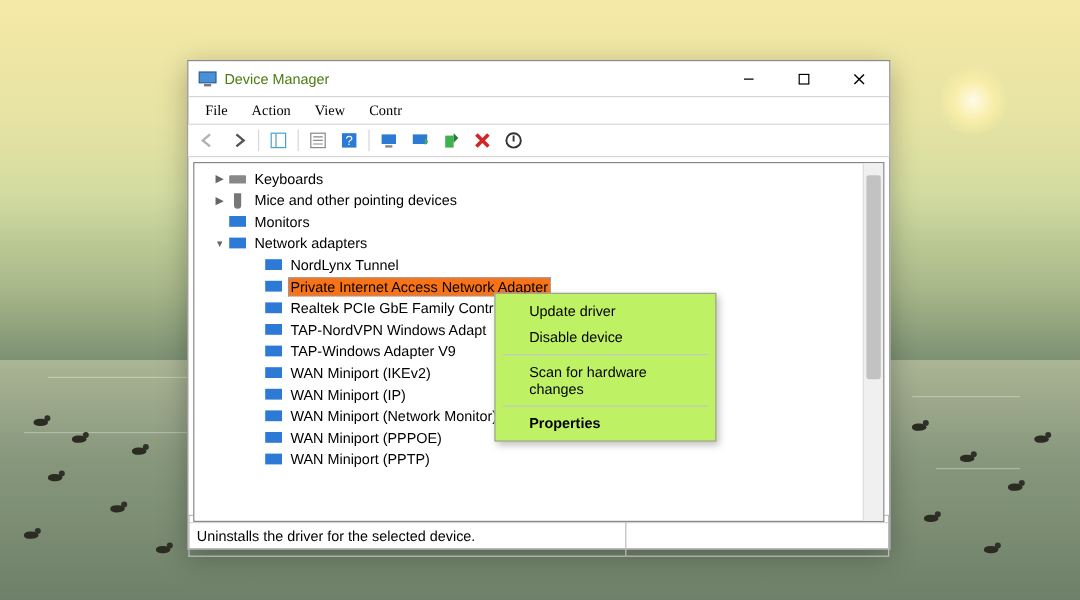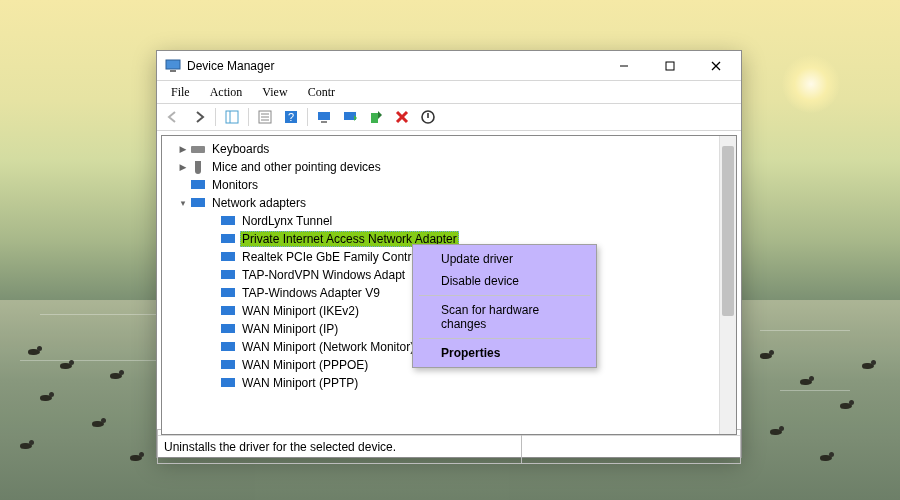--- a/index.html
+++ b/index.html
@@ -15,21 +15,21 @@
   .duck::before { content:""; position:absolute; left:0; top:3px; width:12px; height:6px; background:#2b2b22; border-radius:50% 60% 60% 50%; }
   .duck::after { content:""; position:absolute; left:9px; top:0; width:5px; height:5px; background:#30302a; border-radius:50%; }
 
   .window {
     position: absolute; left: 156px; top: 50px; width: 586px; height: 408px;
     background: #fff; border: 1px solid #8c8c8c; box-shadow: 0 6px 22px rgba(0,0,0,.28);
     display: flex; flex-direction: column;
   }
   .titlebar { height: 30px; display:flex; align-items:center; padding:0 2px 0 8px; border-bottom:1px solid #d6d6d6; }
   .titlebar .ticon { width:16px; height:16px; margin-right:6px; }
-  .titlebar .title { font-size:12px; color:#000000; flex:0 0 auto; }
+  .titlebar .title { font-size:12px; color:#4d7c0f; flex:0 0 auto; }
   .titlebar .spacer { flex:1; }
   .winbtn { width:46px; height:30px; display:flex; align-items:center; justify-content:center; }
   .winbtn svg { width:10px; height:10px; }
 
   .menubar { height:22px; display:flex; align-items:center; padding:0 6px; font-size:12px; gap:4px; }
   .menubar span { padding:2px 8px;font-family:Liberation Serif, serif; }
 
   .toolbar { height:28px; border-top:1px solid #d6d6d6; border-bottom:1px solid #d6d6d6; display:flex; align-items:center; padding:0 4px; gap:2px; background:#fff; }
   .tbtn { width:24px; height:22px; display:flex; align-items:center; justify-content:center; border:1px solid transparent; }
   .tbtn svg { width:16px; height:16px; }
@@ -38,26 +38,26 @@
 
   .content { flex:1; border:1px solid #888; margin:4px 4px 0 4px; position:relative; overflow:hidden; background:#fff; }
   .tree { position:absolute; inset:0; overflow-y:hidden; overflow-x:hidden; font-size:12px; padding-top:4px; }
   .scrollbar { position:absolute; right:0; top:0; width:17px; bottom:0; background:#f0f0f0; border-left:1px solid #ddd; }
   .thumb { position:absolute; left:2px; right:2px; top:10px; height:170px; background:#c2c2c2; border-radius:2px; }
 
   .node { display:flex; align-items:center; height:18px; white-space:nowrap; }
   .node .chevron { width:14px; text-align:center; color:#666; font-size:9px; }
   .node .ico { width:16px; height:16px; margin-right:4px; display:flex; align-items:center; justify-content:center; }
   .node .lbl { padding:0 2px; }
-  .node.sel .lbl { background:#84cc16; border:1px dotted #6aa9e0; padding:0 1px; }
+  .node.sel .lbl { background:#f97316; border:1px dotted #6aa9e0; padding:0 1px; }
 
   .i-root { padding-left:14px; }
   .i-2    { padding-left:58px; }
 
-  .ctx { position:absolute; left:412px; top:244px; width:185px; background:#c4b5fd; border:1px solid #a0a0a0; box-shadow:2px 3px 6px rgba(0,0,0,.25); font-size:12px; padding:3px 2px; }
+  .ctx { position:absolute; left:412px; top:244px; width:185px; background:#bef264; border:1px solid #a0a0a0; box-shadow:2px 3px 6px rgba(0,0,0,.25); font-size:12px; padding:3px 2px; }
   .ctx .item { padding:4px 12px 4px 26px; position:relative; }
   .ctx .item.hl { background:#91c9f7; }
   .ctx .sep { height:1px; background:#c5c5c5; margin:3px 4px; }
   .ctx .item.bold { font-weight:700; }
 
   .status { height:22px; border-top:1px solid #d6d6d6; display:flex; align-items:center; font-size:12px; }
   .status .cell { border:1px solid #bcbcbc; height:35px; display:flex; align-items:center; padding:12px 6px; }
   .status .cell.a { flex:0 0 364px; border-right:none; }
   .status .cell.b { flex:1; }
 

